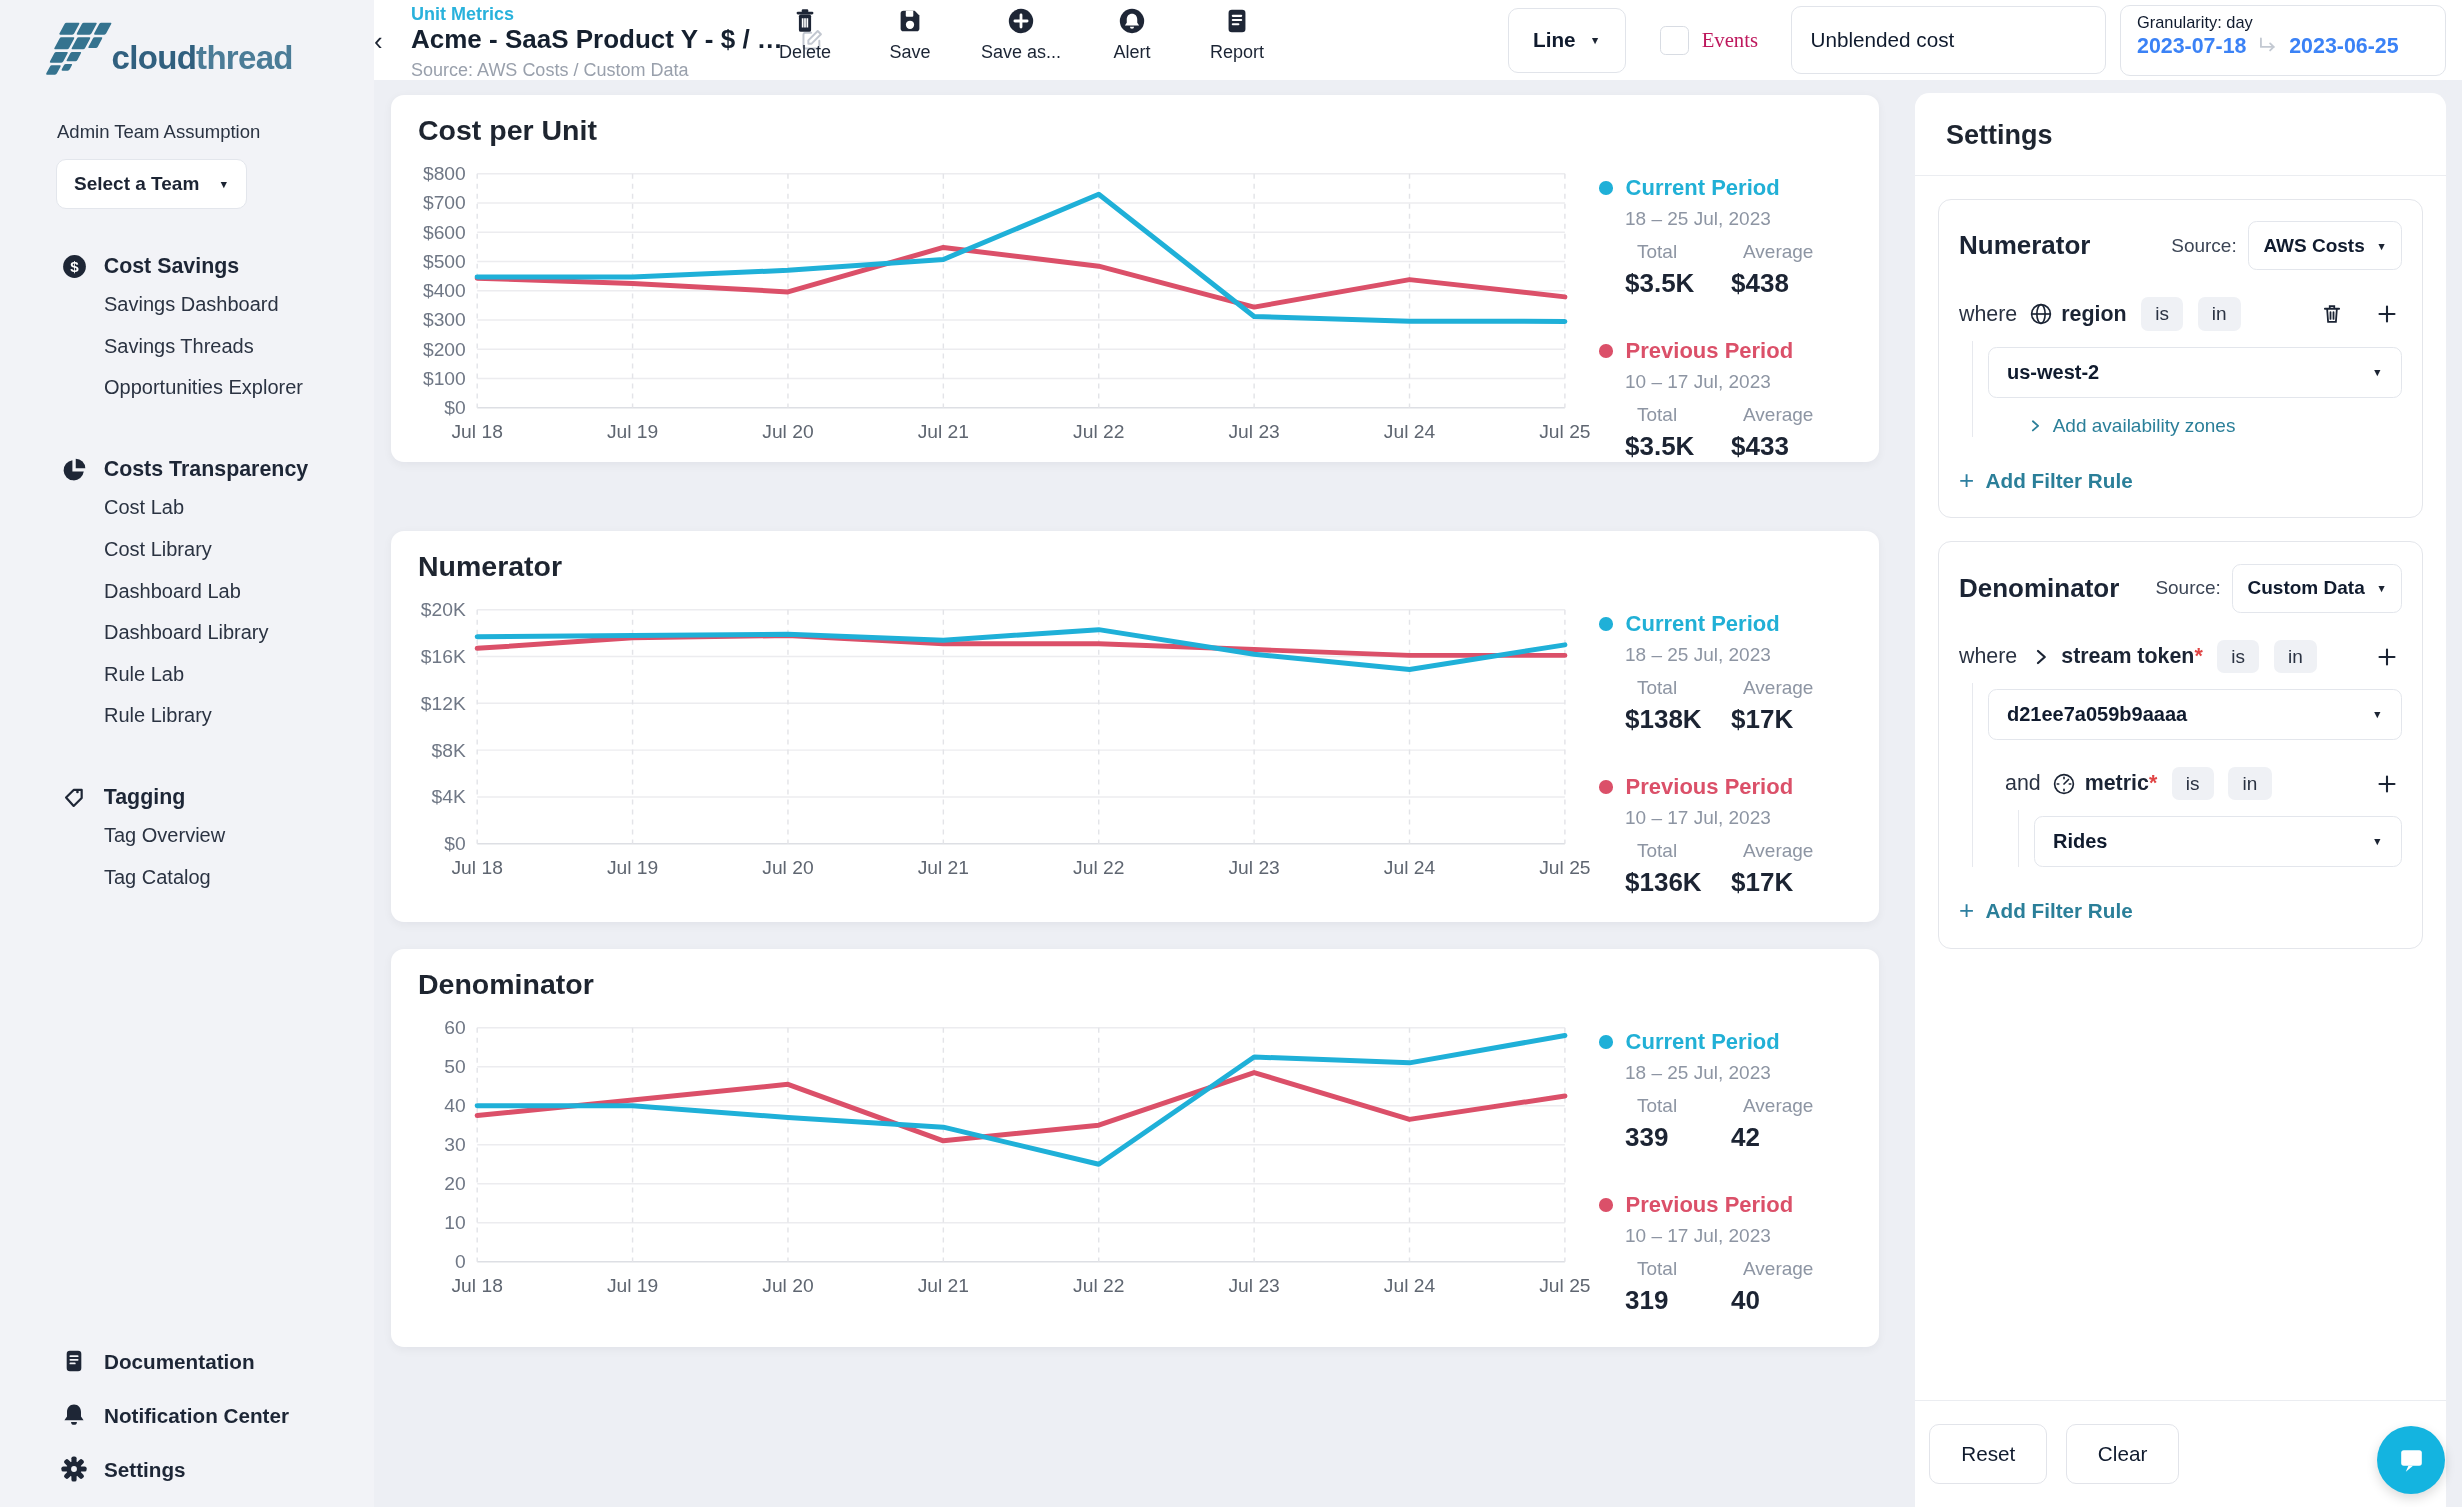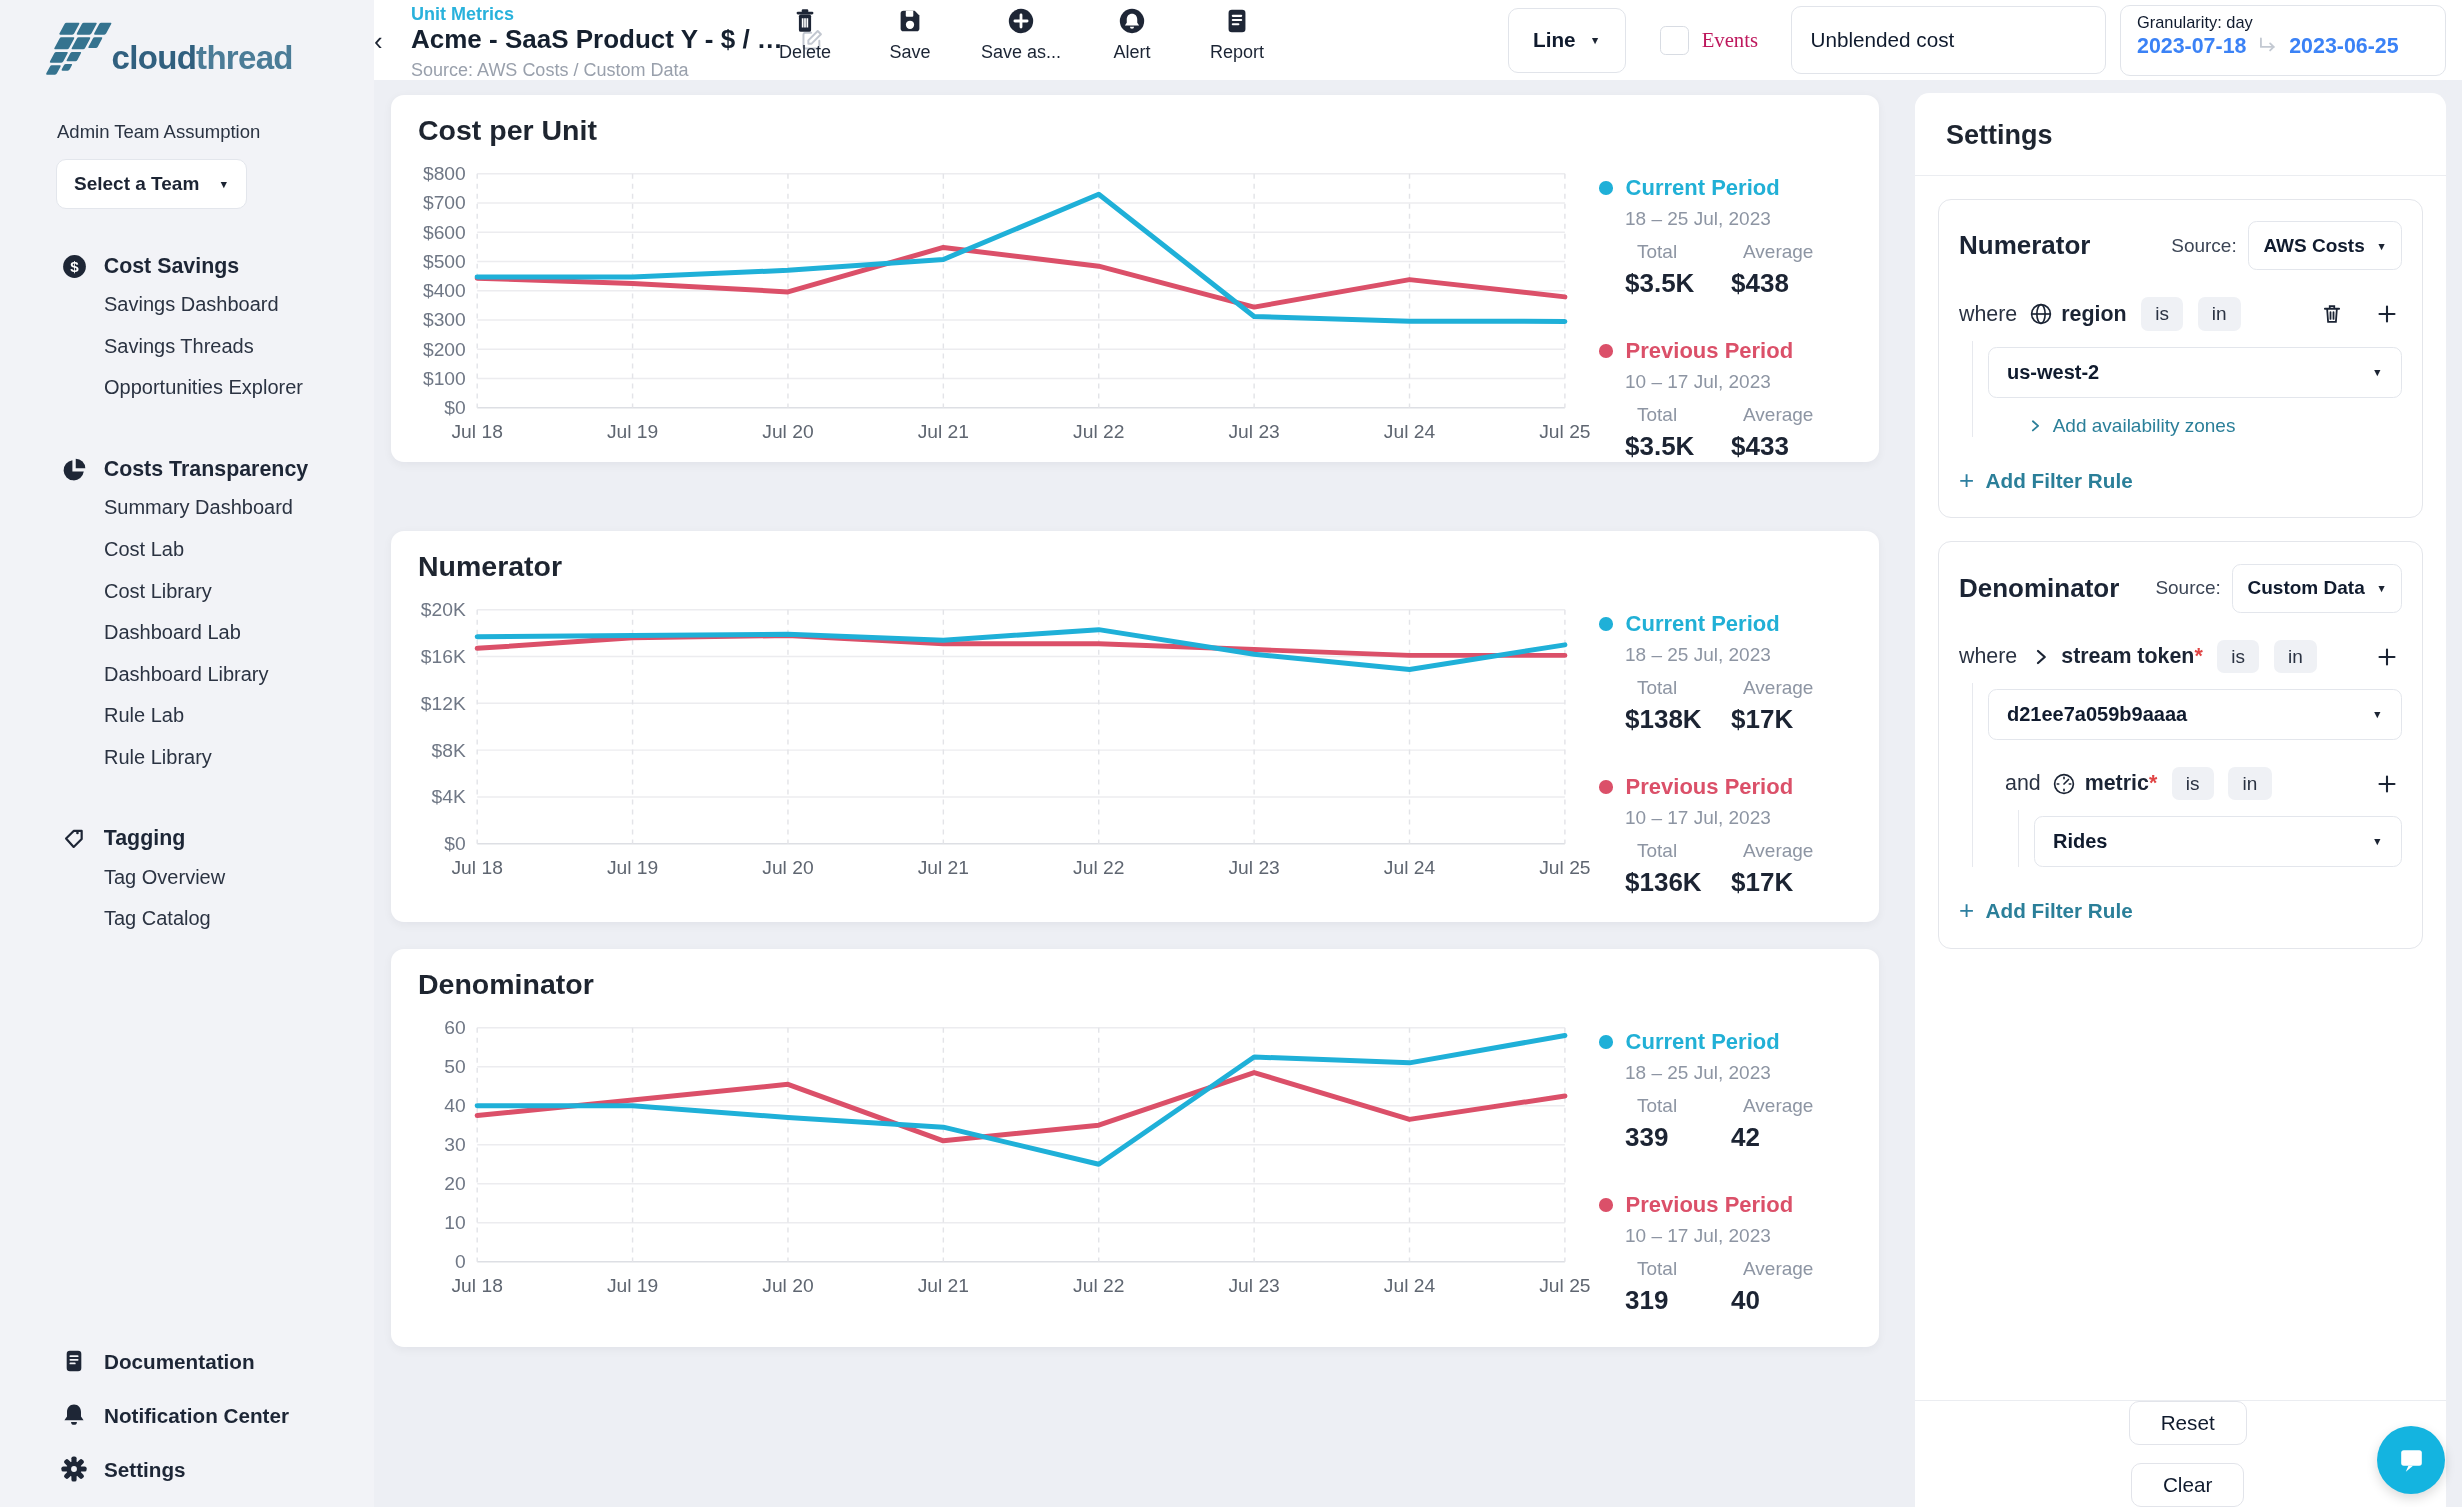--- a/index.html
+++ b/index.html
@@ -126,21 +126,21 @@
   .tree:before{content:"";position:absolute;left:13px;top:-5.7px;bottom:0;width:1.4px;background:#E7E9EE;}
   .val-select{
     position:relative;margin:15.7px 0 0 28.5px;height:49px;border:1.1px solid #E3E6EC;border-radius:8.6px;background:#fff;
     display:flex;align-items:center;justify-content:space-between;padding:0 18.5px;font-size:20px;font-weight:600;color:#101B2E;cursor:pointer;
   }
   .az-link{display:flex;align-items:center;gap:10px;margin:17px 0 7.1px 68px;color:#2B7F99;font-size:19px;cursor:pointer;}
   .az-link svg{width:15.7px;height:15.7px;}
   .add-filter{display:flex;align-items:center;gap:11.4px;margin-top:28.5px;color:#2B7F99;font-size:20.7px;font-weight:600;cursor:pointer;}
   .add-filter .plus{font-size:26px;font-weight:400;color:#2D7FA0;}
   .indent2{margin-left:46px;}
-  .panel-footer{position:absolute;left:0;right:0;bottom:0;height:106px;border-top:1.1px solid #EBEDF1;display:flex;align-items:center;padding-left:14.3px;gap:18.5px;flex-direction:column;}
+  .panel-footer{position:absolute;left:0;right:0;bottom:0;height:106px;border-top:1.1px solid #EBEDF1;display:flex;align-items:center;padding-left:14.3px;gap:18.5px;}
   .pf-btn{
     height:60px;border:1.1px solid #E2E4EA;border-radius:10px;background:#fff;font-size:20.7px;color:#101B2E;
     padding:0 31px;font-family:"Liberation Sans",sans-serif;cursor:pointer;
   }
   .chat-fab{
     position:absolute;right:17px;bottom:13px;width:68px;height:68px;border-radius:50%;background:#14B4E0;
     display:flex;align-items:center;justify-content:center;cursor:pointer;z-index:5;box-shadow:0 4.3px 11.4px rgba(0,0,0,.15);
   }
   .chat-fab svg{width:33px;height:33px;}
 </style>
@@ -184,21 +184,20 @@
         <div class="menu-item">Opportunities Explorer</div>
       </div>
       <div class="menu-section">
         <div class="menu-head">
           <span class="icon"><svg viewBox="0 0 32 32" fill="#1E2636">
               <path d="M13.5 5A12 12 0 1 0 27 18.5H13.5z"></path>
               <path d="M17.5 3.2A11.5 11.5 0 0 1 28.8 14.5H17.5z"></path>
             </svg></span>
           <span class="menu-head-label">Costs Transparency</span>
         </div>
-        <div class="menu-item">Summary Dashboard</div>
         <div class="menu-item">Cost Lab</div>
         <div class="menu-item">Cost Library</div>
         <div class="menu-item">Dashboard Lab</div>
         <div class="menu-item">Dashboard Library</div>
         <div class="menu-item">Rule Lab</div>
         <div class="menu-item">Rule Library</div>
       </div>
       <div class="menu-section">
         <div class="menu-head">
           <span class="icon"><svg viewBox="0 0 32 32" fill="none" stroke="#1E2636" stroke-width="2.6" stroke-linejoin="round">

